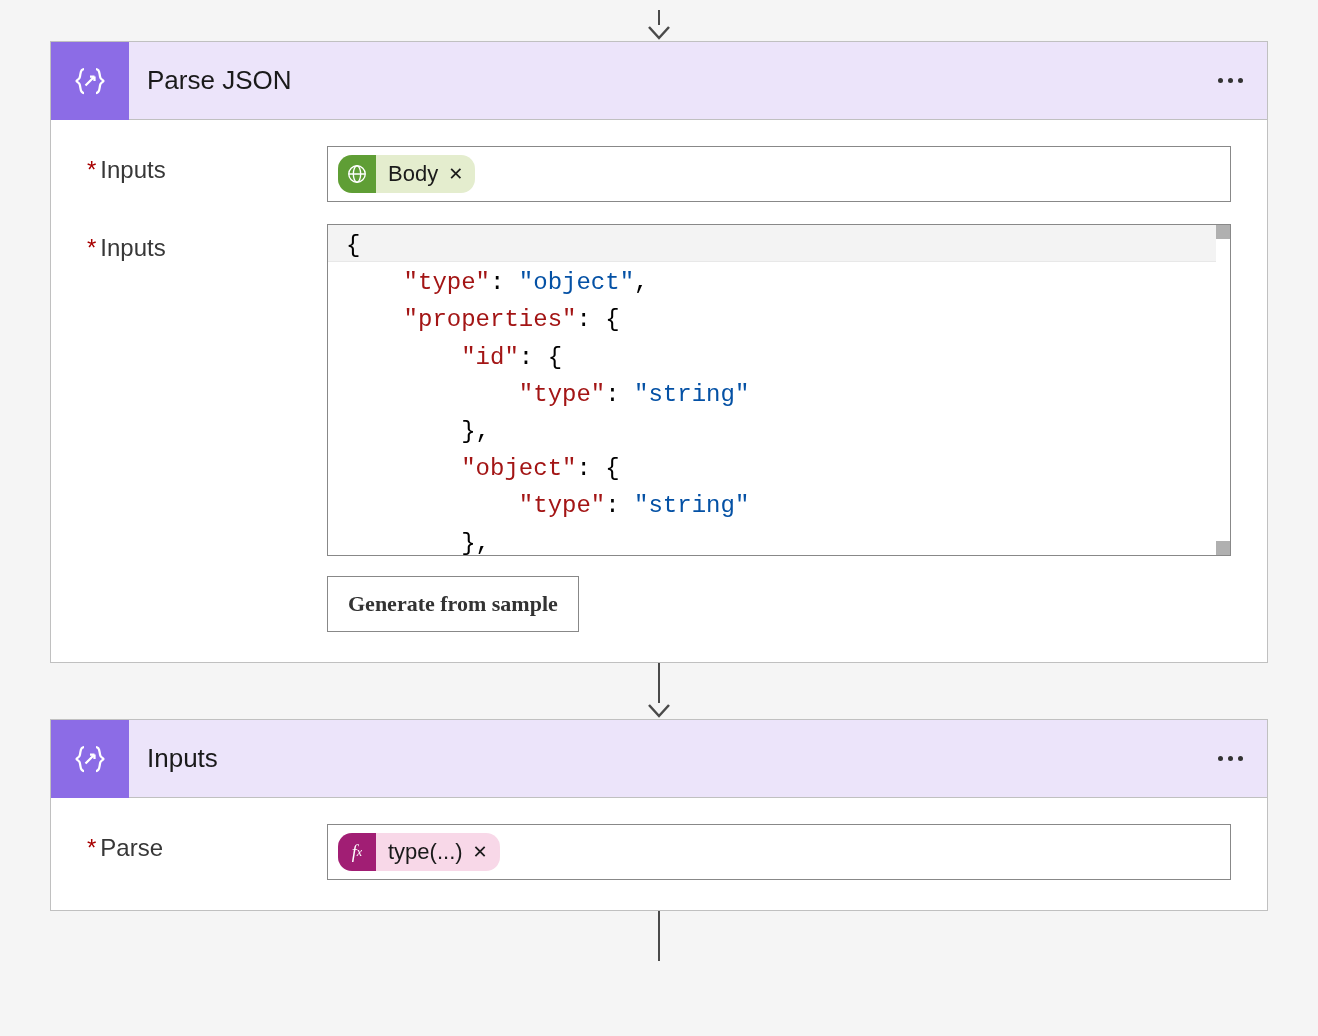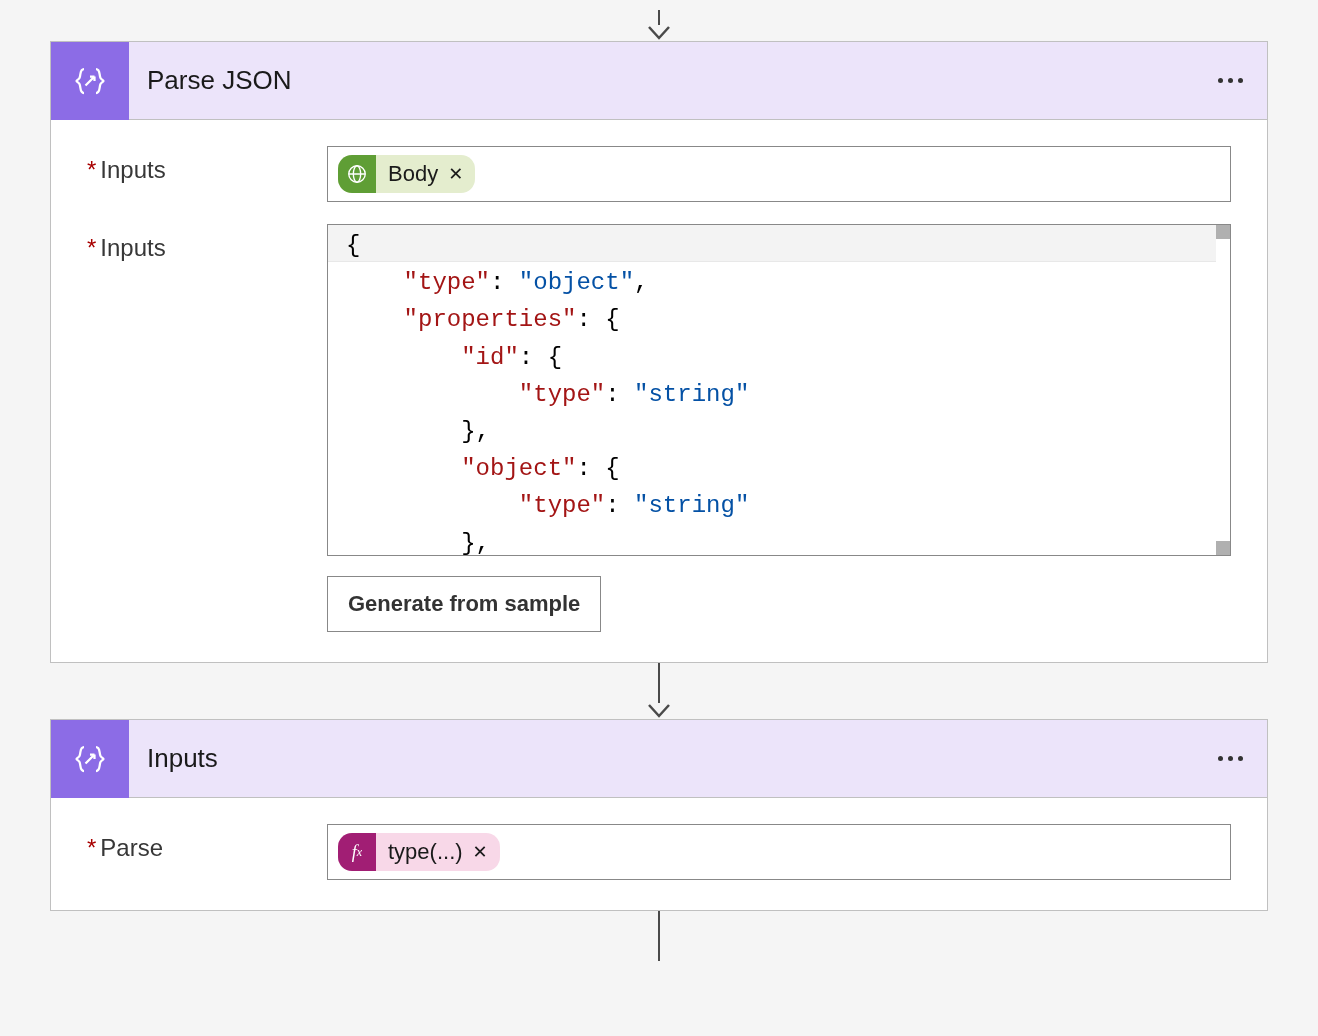--- a/index.html
+++ b/index.html
@@ -198,20 +198,21 @@
     .scroll-bot { bottom: 0; }
     .gen-button {
       margin-top: 20px;
       border: 1px solid #888;
       background: #fff;
       padding: 14px 20px;
       font-size: 22px;
       font-weight: 600;
       color: #333;
       cursor: pointer;
+      font-family: Liberation Serif, serif;
     }
   </style>
 </head>
 <body>
 
 <div class="arrow-connector arrow-connector-top">
   <div class="arrow-line"></div>
   <svg width="28" height="16" viewBox="0 0 28 16">
       <path d="M4 2 L14 13 L24 2" stroke="#4a4a4a" stroke-width="2.5" fill="none"></path>
     </svg>

